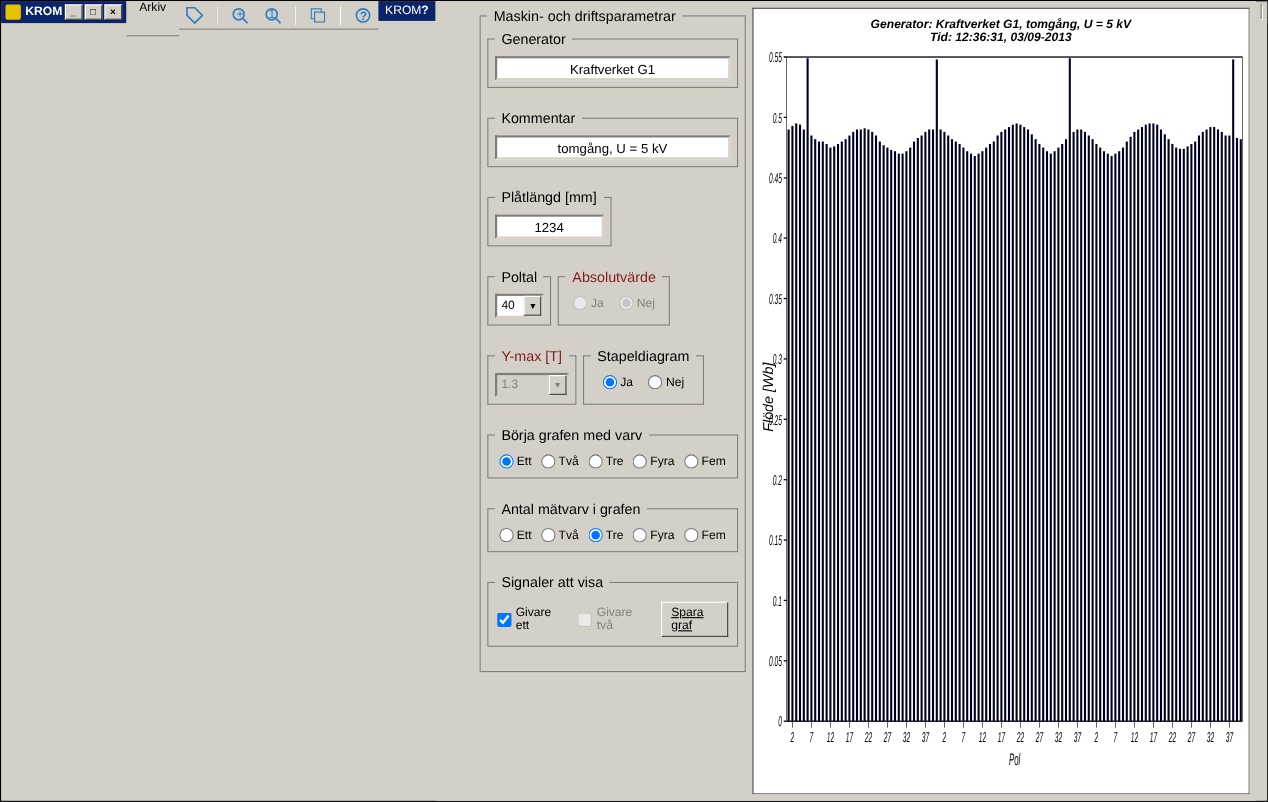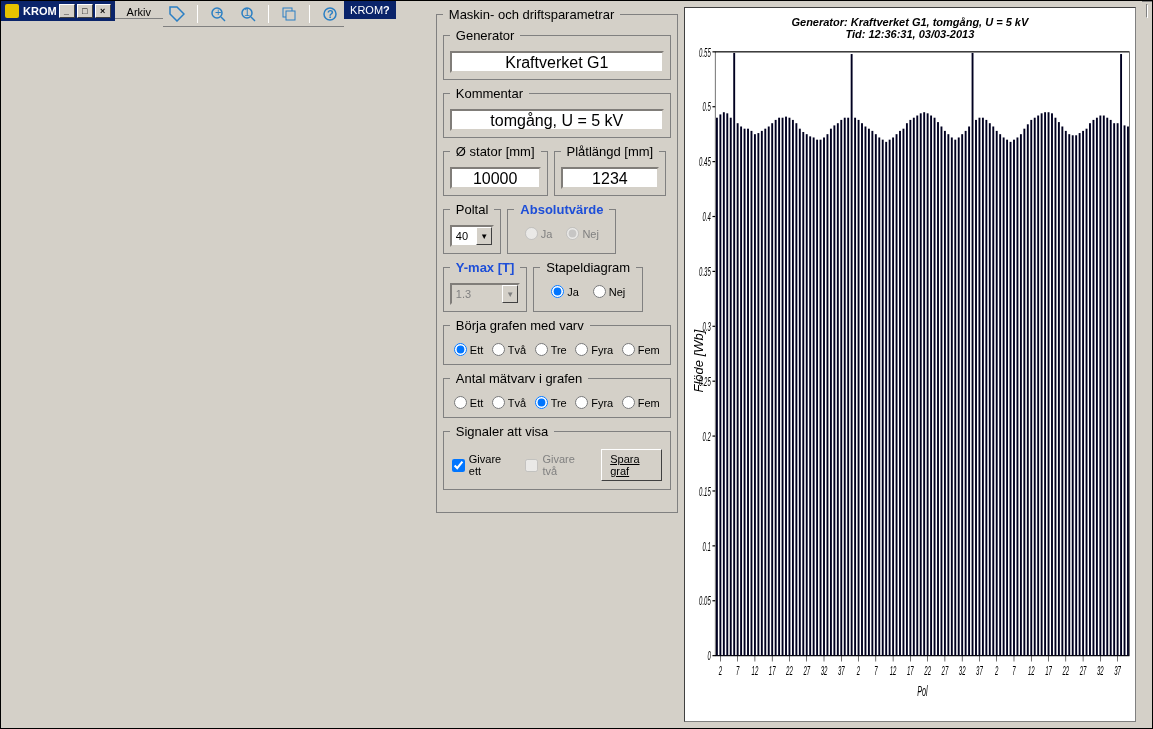--- a/index.html
+++ b/index.html
@@ -2,50 +2,50 @@
 <html><head>
 <meta charset="utf-8">
 <style>
 * { box-sizing: border-box; margin: 0; padding: 0; font-family: Tahoma, Arial, sans-serif; font-size: 11px; }
 body { background: #d4d0c8; width: 1153px; height: 729px; overflow: hidden; }
 .window { width: 100%; height: 100%; display: flex; flex-direction: row; border: 1px solid #000; }
 .titlebar { background: linear-gradient(to right, #0a246a, #0a246a); color: #fff; height: 20px; display: flex; align-items: center; padding: 0 4px; font-weight: bold; font-size: 12px; }
 .titlebar .title-icon { width: 14px; height: 14px; background: #e6c200; border-radius: 2px; margin-right: 4px; }
 .titlebar .spacer { flex: 1; }
 .titlebar .winbtn { width: 16px; height: 14px; background: #d4d0c8; border: 1px solid #fff; border-right-color: #404040; border-bottom-color: #404040; margin-left: 2px; display: flex; align-items: center; justify-content: center; font-size: 9px; font-weight: bold; color: #000; cursor: pointer; }
-.menubar { background: #d4d0c8; height: 18px; display: flex; align-items: flex-end; padding: 0 6px; border-bottom: 1px solid #808080; }
+.menubar { background: #d4d0c8; height: 32px; display: flex; align-items: flex-start; padding: 0 6px; border-bottom: 1px solid #808080; }
 .menubar span { padding: 0 6px; }
 .toolbar { background: #d4d0c8; height: 26px; display: flex; align-items: center; padding: 0 4px; border-bottom: 1px solid #808080; gap: 10px; }
 .toolbar .tbtn { width: 20px; height: 20px; display: flex; align-items: center; justify-content: center; }
 .toolbar .sep { width: 1px; height: 18px; background: #808080; border-right: 1px solid #fff; }
 .subbar { background: #0a246a; color: #fff; height: 18px; display: flex; align-items: center; padding: 0 6px; font-size: 11px; }
 .subbar .spacer { flex: 1; }
 .content { flex: 1; background: #d4d0c8; padding: 6px; display: flex; gap: 6px; }
 .sidebar { width: 276px; padding-left: 34px; }
 .chart-area { flex: 1; background: #fff; border: 1px solid #808080; border-top-color: #404040; border-left-color: #404040; position: relative; font-style: italic; }
 fieldset { border: 1px solid #808080; border-radius: 0; margin: 0 0 4px 0; padding: 8px 6px 6px 6px; background: #d4d0c8; }
 fieldset.main { padding: 6px; }
 legend { padding: 0 6px; font-size: 13px; color: #000; }
-.sub-fieldset { margin-bottom: 6px; }
-.input-box { background: #fff; border: 2px inset #d4d0c8; padding: 3px 4px; text-align: center; width: 100%; height: 22px; line-height: 14px; font-size: 16px; }
+.sub-fieldset { margin-bottom: 20px; }
+.input-box { background: #fff; border: 2px inset #d4d0c8; padding: 3px 4px; text-align: center; width: 100%; height: 22px; line-height: 14px; font-size: 12px; }
 .row2 { display: flex; gap: 6px; }
 .dropdown { display: flex; align-items: center; background: #fff; border: 2px inset #d4d0c8; height: 22px; }
 .dropdown.disabled { background: #d4d0c8; color: #808080; }
 .dropdown .val { flex: 1; padding: 0 4px; }
 .dropdown .arrow { width: 16px; height: 100%; background: #d4d0c8; border: 1px solid #fff; border-right-color: #404040; border-bottom-color: #404040; display: flex; align-items: center; justify-content: center; font-size: 8px; }
 .radio-row { display: flex; gap: 4px; align-items: center; justify-content: space-between; padding: 2px 4px; }
 .radio-row.center { justify-content: center; gap: 14px; }
 .radio { display: inline-flex; align-items: center; gap: 3px; }
 .radio input { margin: 0; }
 .radio.disabled { color: #808080; }
 .checkbox { display: inline-flex; align-items: center; gap: 4px; }
 .checkbox.disabled { color: #808080; }
 .button { background: #d4d0c8; border: 1px solid #fff; border-right-color: #404040; border-bottom-color: #404040; padding: 3px 8px; cursor: pointer; text-decoration: underline; }
 .row-inline { display: flex; align-items: center; justify-content: flex-end; gap: 20px; padding: 2px 2px; }
-.disabled-legend { color: #1d4ed8; font-weight: bold; }
+.disabled-legend { color: #7f1d1d; }
 .statusbar { height: 20px; background: #d4d0c8; border-top: 1px solid #808080; }
 .statusbar-inner { margin: 2px 4px; height: 14px; border: 1px solid #808080; border-top-color: #808080; border-left-color: #808080; border-right-color: #fff; border-bottom-color: #fff; }
 
 
 .chart-title { text-align: center; font-weight: bold; font-size: 15px; padding-top: 8px; }
 .chart-svg { display: block; width: 100%; height: calc(100% - 50px); }
 .ylabel { position: absolute; left: 6px; top: 55%; transform: translateY(-50%) rotate(-90deg); transform-origin: left top; font-size: 13px; }
 .xlabel-svg { font-size: 13px; }
 </style>
 </head>
@@ -117,24 +117,20 @@
           <legend>Generator</legend>
           <div class="input-box">Kraftverket G1</div>
         </fieldset>
 
         <fieldset class="sub-fieldset">
           <legend>Kommentar</legend>
           <div class="input-box">tomgång, U = 5 kV</div>
         </fieldset>
 
         <div class="row2">
-          <fieldset class="sub-fieldset">
-            <legend>Ø stator [mm]</legend>
-            <div class="input-box">10000</div>
-          </fieldset>
           <fieldset class="sub-fieldset">
             <legend>Plåtlängd [mm]</legend>
             <div class="input-box">1234</div>
           </fieldset>
         </div>
 
         <div class="row2">
           <fieldset class="sub-fieldset">
             <legend>Poltal</legend>
             <div class="dropdown">
@@ -245,21 +241,21 @@
               </label>
             <div class="button">Spara graf</div>
           </div>
         </fieldset>
       </fieldset>
     </div>
 
     <div class="chart-area">
       <div class="chart-title">
         <div>Generator: Kraftverket G1, tomgång, U = 5 kV</div>
-        <div>Tid: 12:36:31, 03/03-2013</div>
+        <div>Tid: 12:36:31, 03/09-2013</div>
       </div>
       <div class="ylabel">Flöde [Wb]</div>
       <svg id="chart-svg" class="chart-svg" viewBox="0 0 820 560" preserveAspectRatio="none">
           <rect x="55" y="10" width="755" height="510" fill="none" stroke="#000" stroke-width="1"></rect>
           <line x1="55" y1="520" x2="50" y2="520" stroke="#000"></line>
           <text x="47" y="524" text-anchor="end" font-size="11">0</text>
           <line x1="55" y1="473.6363636363636" x2="50" y2="473.6363636363636" stroke="#000"></line>
           <text x="47" y="477.6363636363636" text-anchor="end" font-size="11">0.05</text>
           <line x1="55" y1="427.27272727272725" x2="50" y2="427.27272727272725" stroke="#000"></line>
           <text x="47" y="431.27272727272725" text-anchor="end" font-size="11">0.1</text>

